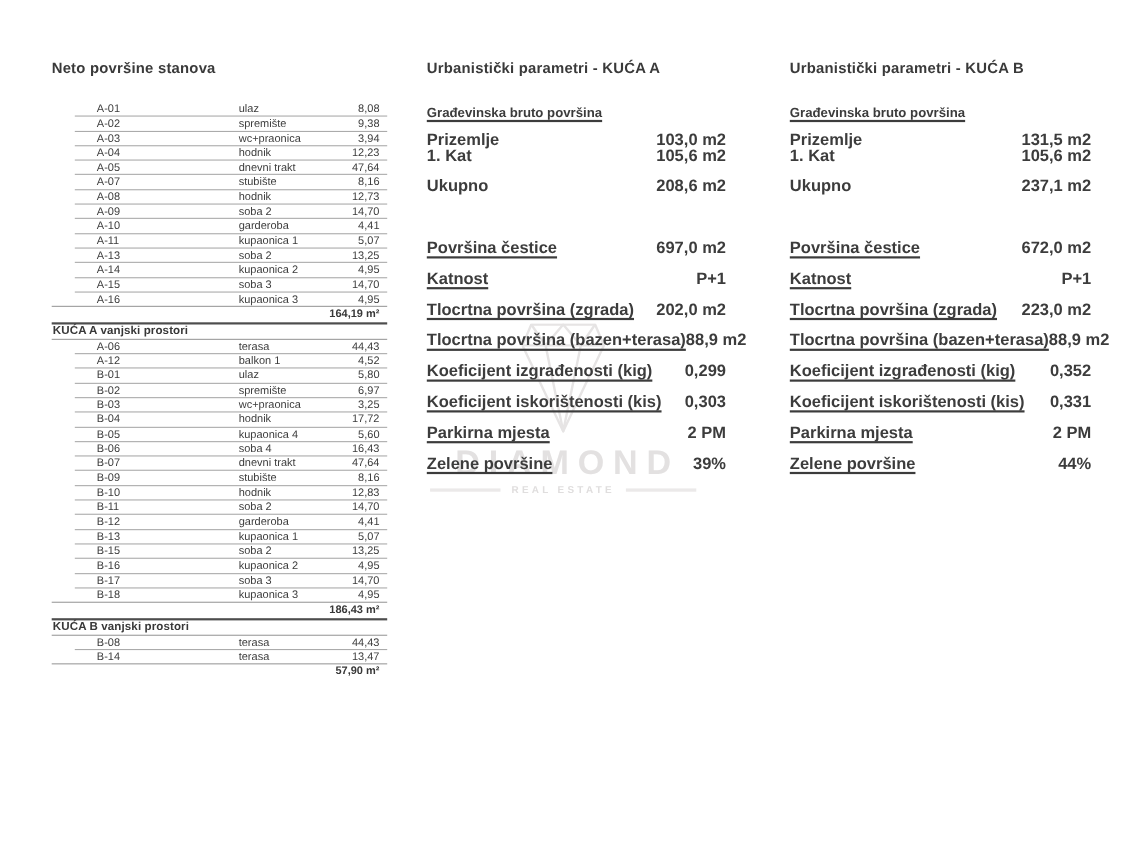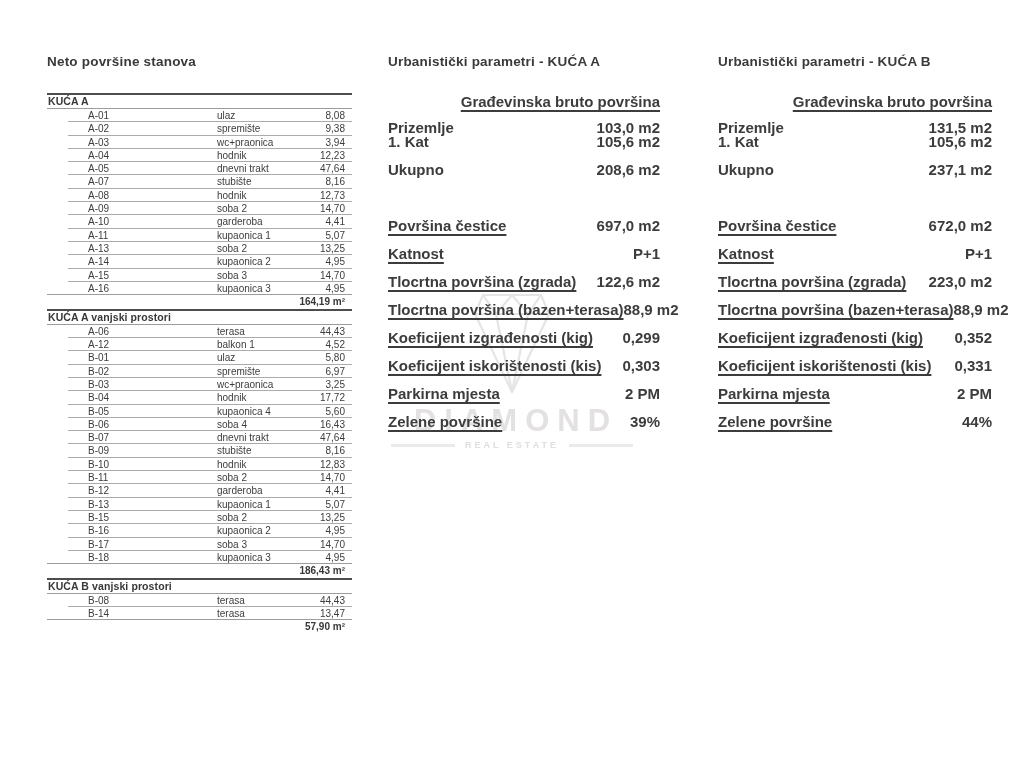--- a/index.html
+++ b/index.html
@@ -48,21 +48,21 @@
   .trow.last{margin-left:0;padding-left:21px;border-bottom:1px solid #9c9c9c;}
   .tcode{width:117px;padding-left:20px;box-sizing:border-box;}
   .tname{flex:1;padding-left:32px;}
   .tval{width:62px;text-align:right;padding-right:7px;box-sizing:border-box;}
   .ttotal{
     height:13.6px;line-height:13.5px;text-align:right;font-weight:bold;
     padding-right:7px;font-size:10px;color:#383838;
   }
 
   
-  .param-header{margin-top:26px;font-size:15px;font-weight:bold;line-height:14px;text-align:right;}
+  .param-header{margin-top:26px;font-size:12px;font-weight:bold;line-height:14px;}
   .u{
     text-decoration:underline;
     text-underline-offset:3px;
     text-decoration-thickness:1.5px;
   }
   .gross-rows{margin-top:12px;}
   .gross-rows .param-row{height:14px;line-height:14px;margin-bottom:0;}
   .param-row{display:flex;justify-content:space-between;font-size:15px;color:#3c3c3c;}
   .plabel{font-weight:bold;white-space:nowrap;}
   .pvalue{font-weight:bold;white-space:nowrap;}
@@ -86,21 +86,20 @@
     <div class="wm-tagrow">
       <span class="wm-line"></span>
       <span class="wm-tag">REAL ESTATE</span>
       <span class="wm-line"></span>
     </div>
   </div>
 
   <div class="col col-left">
     <div class="doc-title">Neto površine stanova</div>
     <div class="areas-table" id="areas-table">
-        <div class="tsection-header">KUĆA A</div>
         <div class="trow">
           <span class="tcode">A-01</span>
           <span class="tname">ulaz</span>
           <span class="tval">8,08</span>
         </div>
         <div class="trow">
           <span class="tcode">A-02</span>
           <span class="tname">spremište</span>
           <span class="tval">9,38</span>
         </div>
@@ -293,21 +292,21 @@
         <div class="param-row">
           <span class="plabel u">Površina čestice</span>
           <span class="pvalue">697,0 m2</span>
         </div>
         <div class="param-row">
           <span class="plabel u">Katnost</span>
           <span class="pvalue">P+1</span>
         </div>
         <div class="param-row">
           <span class="plabel u">Tlocrtna površina (zgrada)</span>
-          <span class="pvalue">122,6 m2</span>
+          <span class="pvalue">202,0 m2</span>
         </div>
         <div class="param-row">
           <span class="plabel u">Tlocrtna površina (bazen+terasa)</span>
           <span class="pvalue">88,9 m2</span>
         </div>
         <div class="param-row">
           <span class="plabel u">Koeficijent izgrađenosti (kig)</span>
           <span class="pvalue">0,299</span>
         </div>
         <div class="param-row">

